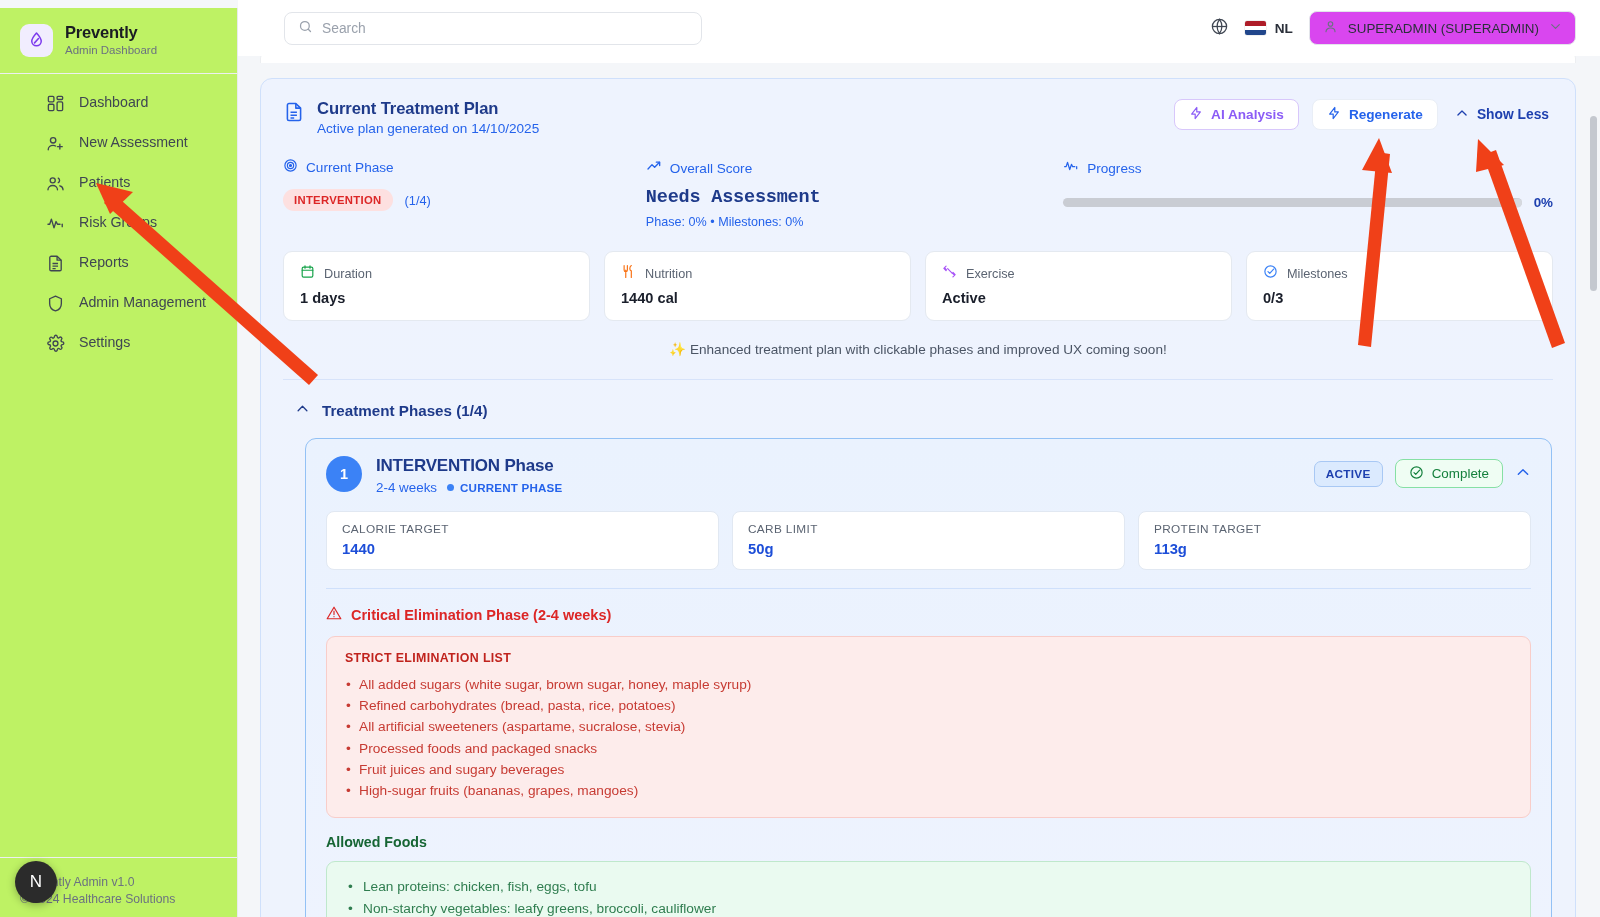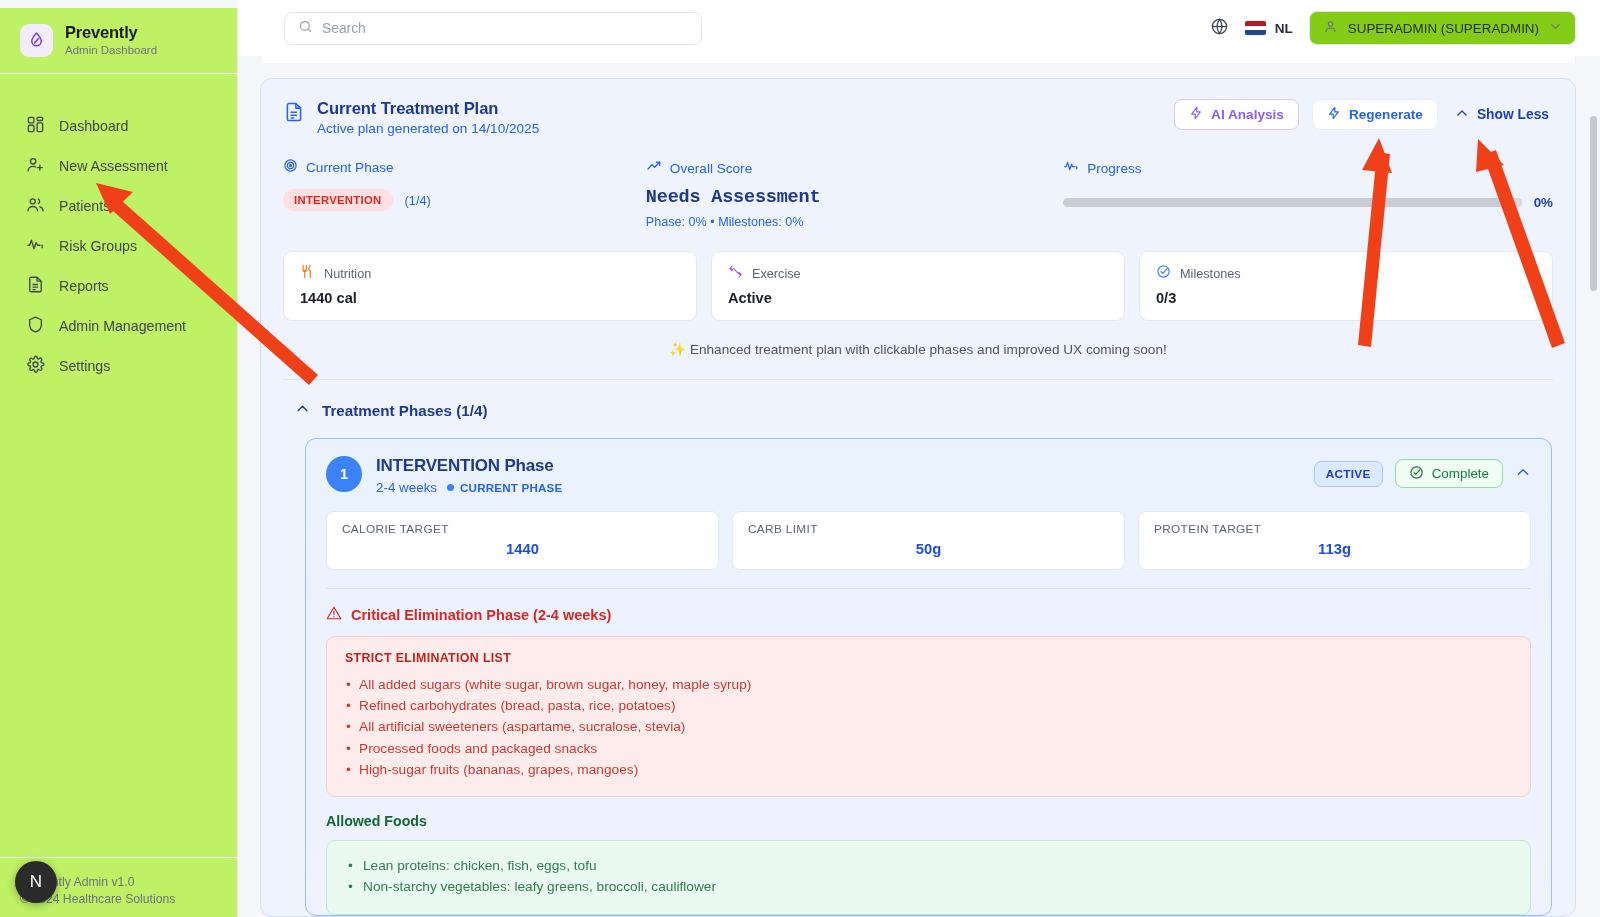--- a/index.html
+++ b/index.html
@@ -27,23 +27,23 @@
     width: 33px; height: 33px; border-radius: 9px;
     background: #f1edfe; display: flex; align-items: center; justify-content: center;
     flex: none;
   }
   .brand-text { display: flex; flex-direction: column; line-height: 1.18; }
   .brand-name { font-size: 16.5px; font-weight: 700; color: #1a1d23; letter-spacing: -0.2px; }
   .brand-sub { font-size: 11.5px; color: #6b7280; margin-top: 1px; }
 
   .nav { padding-top: 20px; flex: 1; }
   .nav-item {
-    display: flex; align-items: flex-end; gap: 14px;
+    display: flex; align-items: flex-start; gap: 14px;
     height: 40px; padding: 0 26px; cursor: pointer;
-    color: #3f4652; font-size: 14.2px;
+    color: #3f4652; font-size: 14.2px; margin-left: 20px;
   }
   .nav-ico { width: 19px; height: 19px; flex: none; display: block; color: #3f4652; }
 
   .side-footer {
     border-top: 1px solid #edeff2;
     padding: 16px 20px 18px 20px;
     font-size: 12.2px; color: #6b7280; line-height: 1.35;
   }
 
   .nbadge {
@@ -78,21 +78,21 @@
   .flag-nl {
     width: 21px; height: 14px; border-radius: 2px; overflow: hidden;
     display: flex; flex-direction: column; flex: none;
     box-shadow: 0 0 0 .5px rgba(0,0,0,.12);
   }
   .flag-nl i { flex: 1; display: block; }
   .lang-code { font-size: 13.6px; font-weight: 700; color: #2b303a; }
   .user-pill {
     display: flex; align-items: center; gap: 10px;
     height: 34px; padding: 0 13px;
-    border: 1px solid #e2e5ea; border-radius: 8px; background: #84cc16;
+    border: 1px solid #e2e5ea; border-radius: 8px; background: #d946ef;
     font-size: 13.4px; color: #2b303a; cursor: pointer;
   }
 
   
   .main {
     position: absolute; left: 238px; top: 56px; right: 0; bottom: 0;
     background: #f4f6f9; overflow: hidden;
   }
   .peek {
     position: absolute; top: -7px; left: 22px; right: 24px; height: 14px;
@@ -210,21 +210,21 @@
     height: 29px; padding: 0 13px; cursor: pointer;
   }
   .chev-up-blue { color: #2563eb; cursor: pointer; display: block; }
 
   .targets { display: flex; gap: 13px; padding: 16px 20px 0 20px; }
   .target {
     flex: 1; background: #fff; border: 1px solid #e1e8f2; border-radius: 8px;
     padding: 10px 15px 12px 15px;
   }
   .target-label { font-size: 11.8px; color: #5b6472; letter-spacing: .35px; }
-  .target-val { font-size: 14.8px; font-weight: 700; color: #1d4ed8; margin-top: 5px; text-align: center; }
+  .target-val { font-size: 14.8px; font-weight: 700; color: #1d4ed8; margin-top: 5px; }
 
   .sep-line { height: 1px; background: #cfe0fb; margin: 18px 20px 0 20px; }
 
   .crit-head {
     display: flex; align-items: center; gap: 9px;
     padding: 16px 20px 0 20px;
     font-size: 14.5px; font-weight: 700; color: #dc2626;
   }
   .red-box {
     margin: 12px 20px 0 20px; background: #fdeceb;
@@ -496,20 +496,32 @@
         <div class="prog-row">
           <div class="prog-track">
             <span class="prog-knob"></span>
           </div>
           <span class="prog-pct">0%</span>
         </div>
       </div>
     </div>
 
     <div class="statcards">
+      <div class="statcard">
+        <div class="statcard-head">
+          <span>
+            <svg width="15" height="15" viewBox="0 0 24 24" fill="none" stroke="#16a34a" stroke-width="1.9" stroke-linecap="round">
+                <rect x="3.5" y="5" width="17" height="16" rx="2.2"></rect>
+                <path d="M3.5 10h17M8 2.8v4M16 2.8v4"></path>
+              </svg>
+          </span>
+          <span class="statcard-label">Duration</span>
+        </div>
+        <div class="statcard-val">1 days</div>
+      </div>
       <div class="statcard">
         <div class="statcard-head">
           <span>
             <svg width="15" height="15" viewBox="0 0 24 24" fill="none" stroke="#f97316" stroke-width="1.9" stroke-linecap="round">
                 <path d="M5 2.5v7a2.6 2.6 0 0 0 5.2 0v-7M7.6 9.8V21.5"></path>
                 <path d="M16.5 2.5c-1.6 1-2.4 3-2.4 5.2 0 1.8.8 3 2.4 3.3V21.5"></path>
               </svg>
           </span>
           <span class="statcard-label">Nutrition</span>
         </div>
@@ -612,20 +624,21 @@
         <span>Critical Elimination Phase (2-4 weeks)</span>
       </div>
 
       <div class="red-box">
         <div class="red-title">STRICT ELIMINATION LIST</div>
         <ul class="rlist">
           <li>All added sugars (white sugar, brown sugar, honey, maple syrup)</li>
           <li>Refined carbohydrates (bread, pasta, rice, potatoes)</li>
           <li>All artificial sweeteners (aspartame, sucralose, stevia)</li>
           <li>Processed foods and packaged snacks</li>
+          <li>Fruit juices and sugary beverages</li>
           <li>High-sugar fruits (bananas, grapes, mangoes)</li>
         </ul>
       </div>
 
       <div class="allowed-title">Allowed Foods</div>
       <div class="green-box">
         <ul class="glist">
           <li>Lean proteins: chicken, fish, eggs, tofu</li>
           <li>Non-starchy vegetables: leafy greens, broccoli, cauliflower</li>
 

